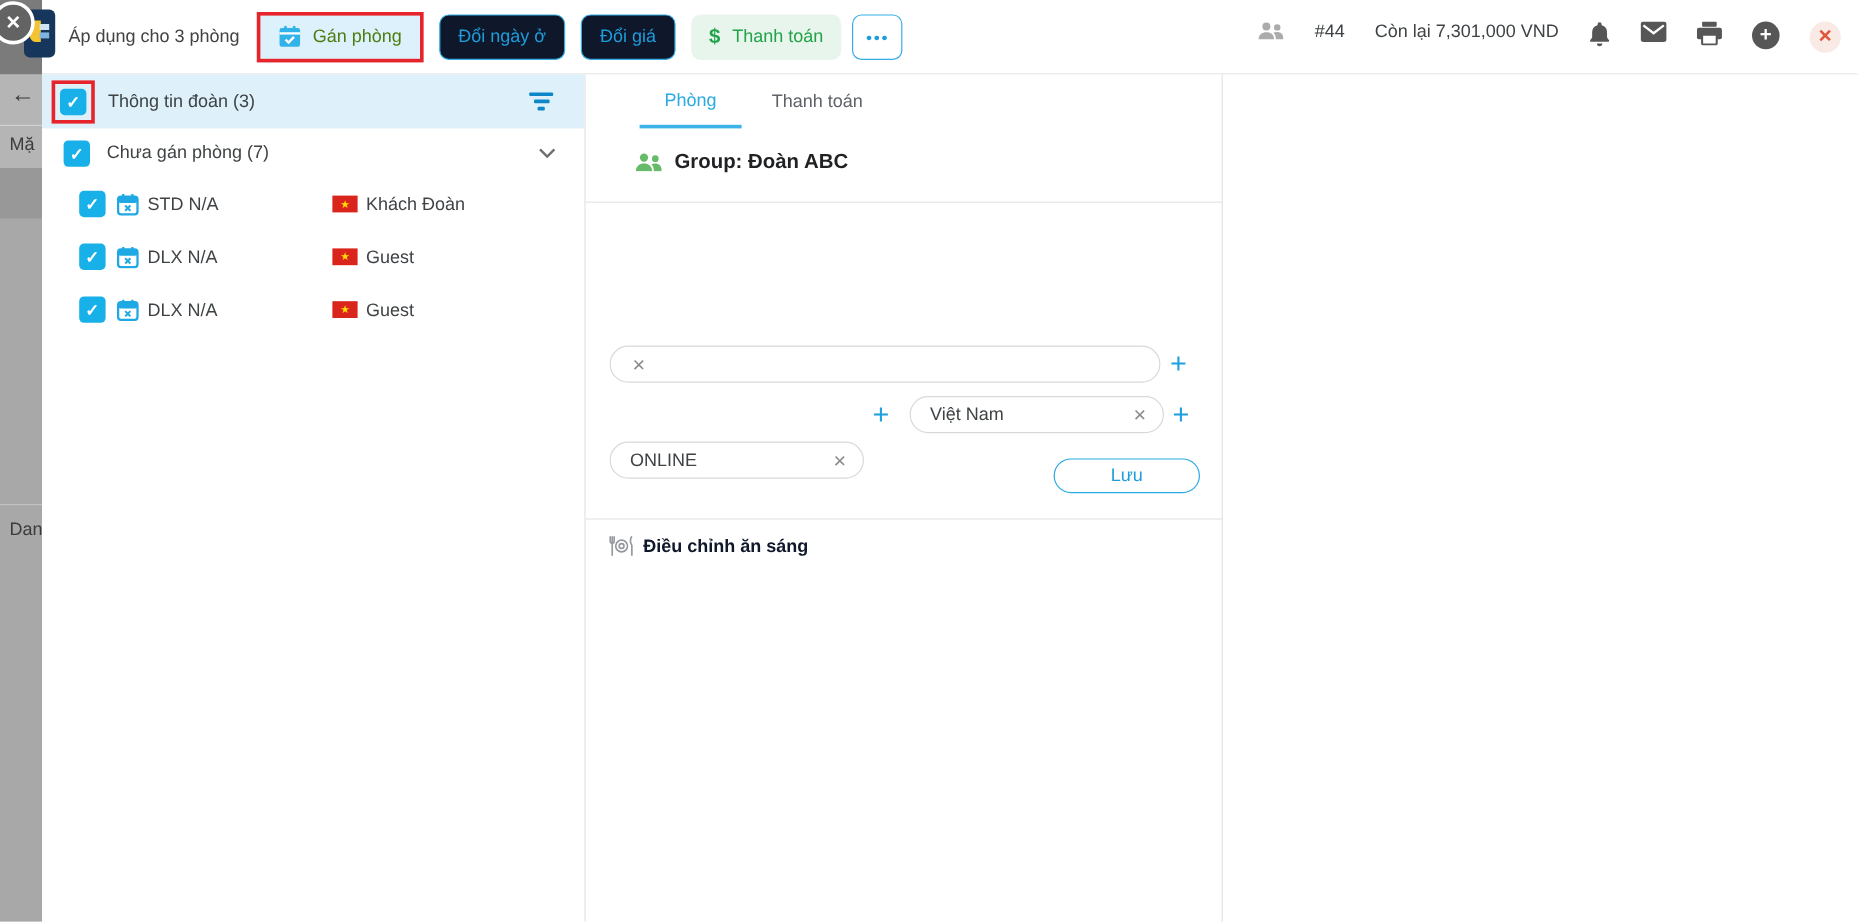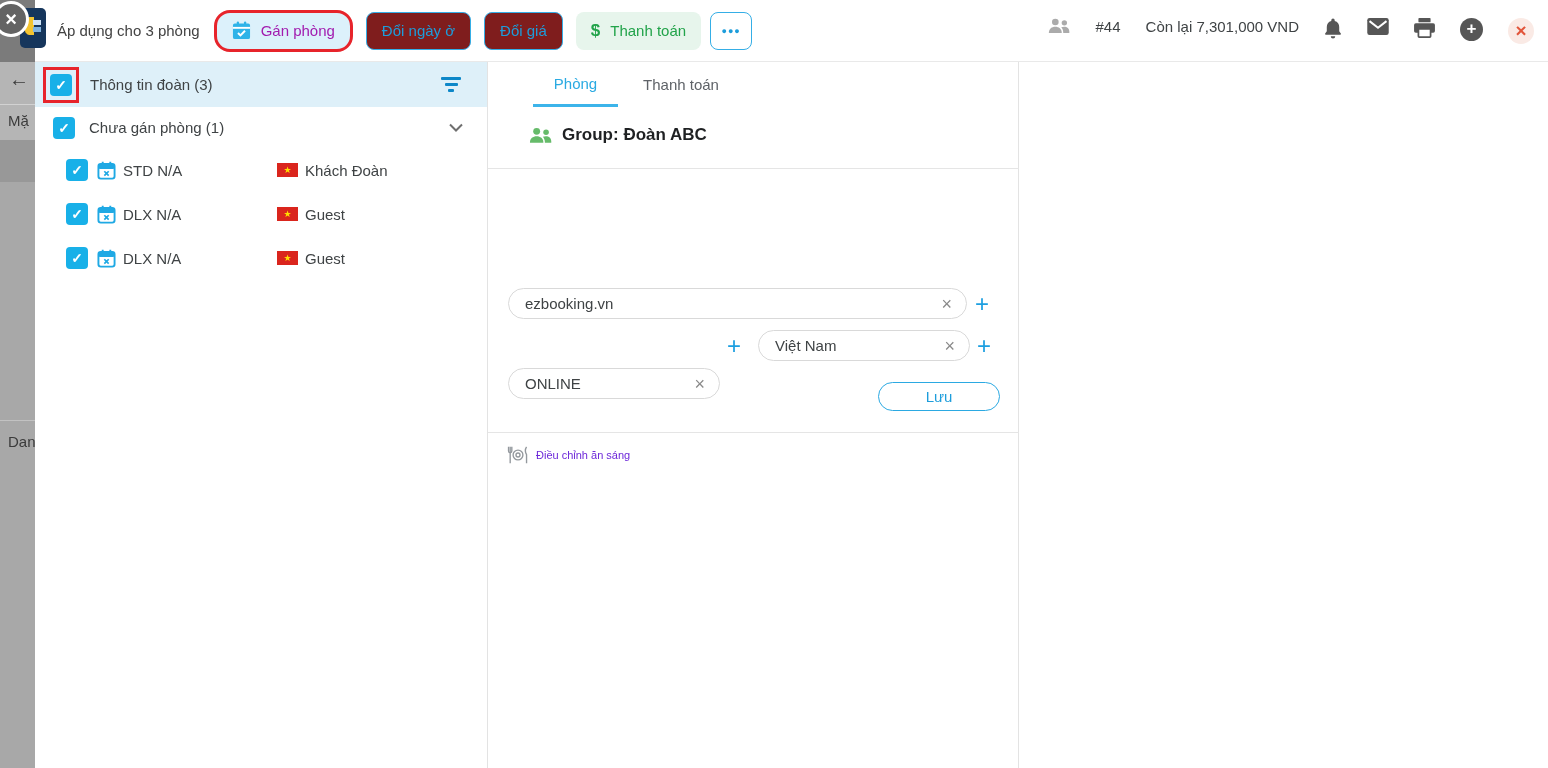--- a/index.html
+++ b/index.html
@@ -27,22 +27,22 @@
 
   
   .dialog { position:absolute; left:35px; top:0; width:1513px; height:768px; background:#fff; z-index:2;padding-left:12px; }
 
   
   .toolbar { position:absolute; left:0; top:0; width:1513px; height:62px; border-bottom:1px solid #e9e9e9;
     display:flex; align-items:center; padding-left:22px; }
   .apply-label { font-size:15px; color:#424242; margin-right:14px; }
   .btn { display:inline-flex; align-items:center; gap:10px; font-size:15px; border-radius:8px;
     padding:0 15px; height:38px; cursor:pointer; white-space:nowrap; }
-  .btn-assign { background:#dcf1fb; color:#a21caf; border:3px solid #e7242b; border-radius:16px; height:42px; margin-right:13px; }
-  .btn-outline { background:#7f1d1d; border:1px solid #35aee6; color:#1d9ddb; margin-right:13px; }
+  .btn-assign { background:#dcf1fb; color:#4d7c0f; border:3px solid #e7242b; border-radius:0; height:42px; margin-right:13px; }
+  .btn-outline { background:#0f172a; border:1px solid #35aee6; color:#1d9ddb; margin-right:13px; }
   .btn-pay { background:#e7f5ec; color:#22a34a; margin-right:9px; }
   .btn-pay .dollar { font-size:17px; font-weight:bold; }
   .btn-more { background:#fff; border:1px solid #35aee6; color:#1d9ddb; width:42px; justify-content:center;
     font-size:12px; letter-spacing:1px; padding:0; }
   .toolbar-right { margin-left:auto; display:flex; align-items:flex-start; gap:25px; padding-right:14px; }
   .tb-txt { font-size:15px; color:#3f4345; }
   .icon-btn { display:flex; align-items:center; justify-content:center; cursor:pointer; }
   .plus-circle { width:23px; height:23px; border-radius:50%; background:#565656; color:#fff;
     display:flex; align-items:center; justify-content:center; font-size:17px; font-weight:bold; }
   .close-btn { width:26px; height:26px; border-radius:50%; background:#faeae5; color:#e2553a;
@@ -84,21 +84,21 @@
   .pill-input { position:absolute; height:31px; border:1px solid #d9d9d9; border-radius:16px; display:flex;
     align-items:center; padding:0 12px 0 16px; }
   .pill-input input { border:none; outline:none; flex:1; font-size:15px; color:#3f4345;
     font-family:"Liberation Sans", sans-serif; background:transparent; min-width:0; }
   .clear-x { color:#8a8a8a; font-size:18px; cursor:pointer; line-height:1; padding:0 2px; }
   .plus-add { position:absolute; color:#1d9fe0; font-size:24px; font-weight:normal; cursor:pointer; line-height:1; }
   .save-btn { position:absolute; left:390px; top:320px; width:122px; height:29px; border:1px solid #2ba9e2;
     border-radius:15px; background:#fff; color:#1d9ddb; font-size:15px; cursor:pointer;
     display:flex; align-items:center; justify-content:center; }
   .breakfast-row { position:absolute; left:18px; top:383px; display:flex; align-items:center; gap:6px; cursor:pointer; }
-  .breakfast-label { font-size:11px; color:#6d28d9; }
+  .breakfast-label { font-size:15px; color:#0f172a;font-weight:bold; }
 </style>
 </head>
 <body>
 
 <div class="bg-strip">
   <div class="bg-top"></div>
   <div class="bg-mid"></div>
   <div class="bg-row"></div>
   <div class="bg-back-arrow">←</div>
   <div class="bg-divider1"></div>
@@ -201,21 +201,21 @@
           <i></i>
           <i></i>
           <i></i>
         </span>
     </div>
 
     <div class="lp-subrow">
       <span class="checkbox">
           <span>✓</span>
         </span>
-      <span class="lp-subrow-label">Chưa gán phòng (1)</span>
+      <span class="lp-subrow-label">Chưa gán phòng (7)</span>
       <span class="chevron">
         <svg width="14" height="9" viewBox="0 0 14 9">
             <path d="M1 1.5l6 6 6-6" stroke="#6f6f6f" stroke-width="2" fill="none"></path>
           </svg>
       </span>
     </div>
 
     <div class="room-row">
       <span class="checkbox">
           <span>✓</span>
@@ -292,21 +292,20 @@
           <path d="M2 16c0-4.4 3.2-6.6 7-6.6s7 2.2 7 6.6z"></path>
           <path d="M17.6 16c0-2.8-.9-4.8-2.2-6.1a8.8 8.8 0 0 1 3.2-.6c3.2 0 5.6 1.9 5.6 5.3V16z"></path>
         </svg>
       </span>
       <span class="group-title">Group: Đoàn ABC</span>
     </div>
     <div class="hdivider" style="top:106px;"></div>
 
 
     <div class="pill-input" style="left:20px; top:226px; width:459px;">
-      <input value="ezbooking.vn" style="">
       <span class="clear-x">×</span>
     </div>
     <span class="plus-add" style="left:487px; top:230px;">+</span>
 
     <div class="pill-input" style="left:20px; top:268px; width:212px;margin-top:38px;">
       <input value="ONLINE" style="">
       <span class="clear-x">×</span>
     </div>
     <span class="plus-add" style="left:239px; top:272px;">+</span>
 

